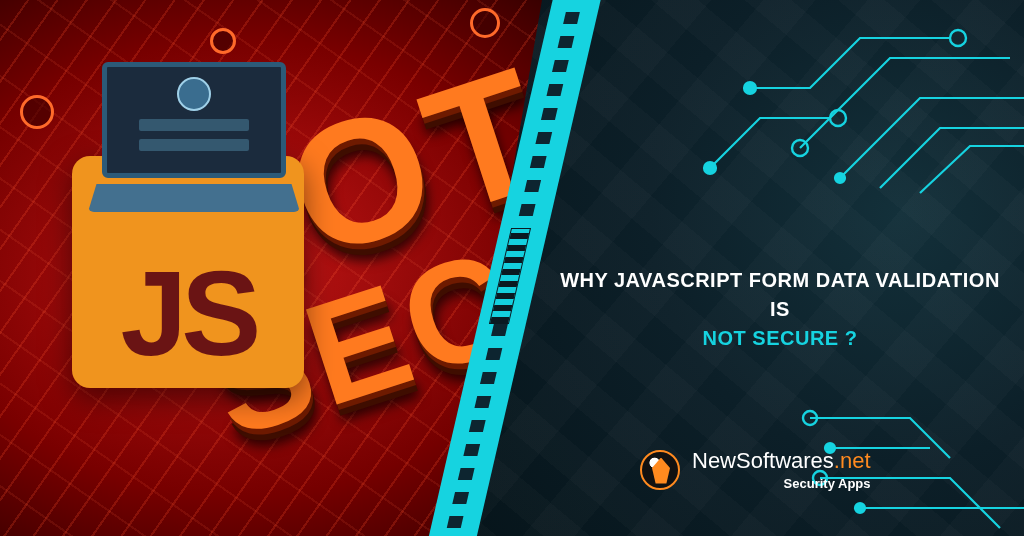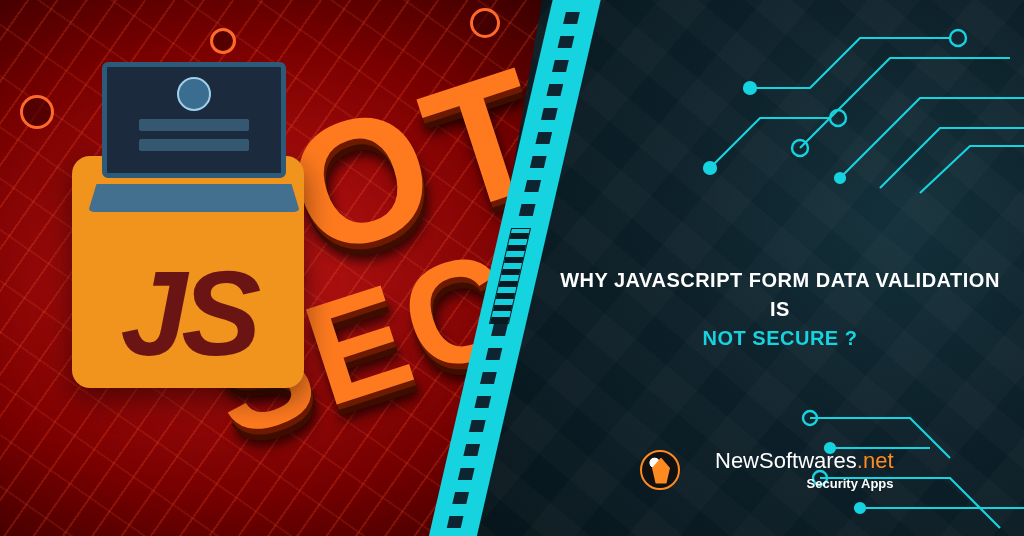--- a/index.html
+++ b/index.html
@@ -36,21 +36,21 @@
   }
   .not-secure .row2 { letter-spacing:4px; font-size:145px; margin-top:4px; }
 
   
   .js-badge {
     position:absolute; left:72px; top:156px; width:232px; height:232px;
     background:#f0941e; border-radius:18px;
     display:flex; align-items:flex-end; justify-content:center;
     box-shadow: 0 10px 30px rgba(0,0,0,0.5);
   }
-  .js-badge span { font-size:120px; font-weight:900; color:#6a1414; padding-bottom:6px; letter-spacing:-6px; font-family: 'Arial Black', Arial, sans-serif; font-style: italic; }
+  .js-badge span { font-size:120px; font-weight:900; color:#6a1414; padding-bottom:6px; letter-spacing:-6px; font-family: 'Arial Black', Arial, sans-serif; }
   .laptop {
     position:absolute; left:88px; top:62px; width:212px; height:150px;
   }
   .laptop .screen {
     position:absolute; left:14px; top:0; width:184px; height:116px;
     background:#1b2b3d; border:5px solid #2c5a78; border-radius:6px;
   }
   .laptop .avatar { width:34px; height:34px; border-radius:50%; background:#3a6d8f; margin:10px auto 8px; border:2px solid #9fd0e8; }
   .laptop .field { width:110px; height:12px; background:#34586f; margin:8px auto; border-radius:2px; }
   .laptop .base {
@@ -103,21 +103,21 @@
   }
   .brand .mark {
     width:40px; height:40px; border-radius:50%;
     background: radial-gradient(circle at 35% 30%, #fff 0 14%, #111 16% 100%);
     border:2px solid #ff8a1f; position:relative;
   }
   .brand .mark::after{
     content:""; position:absolute; left:10px; top:6px; width:18px; height:26px;
     background:#ff8a1f; clip-path: polygon(50% 0, 100% 40%, 80% 100%, 20% 100%, 0 40%);
   }
-  .brand .txt { color:#fff;margin-left:23px; }
+  .brand .txt { color:#fff; }
   .brand .l1 { font-size:22px; font-weight:400; }
   .brand .l1 .net { color:#ff8a1f; }
   .brand .l2 { font-size:13px; font-weight:700; text-align:right; margin-top:2px; }
 
   
   .trace { position:absolute; stroke:#16d3e0; fill:none; stroke-width:2.2; }
   .node { fill:#16d3e0; }
   .nodeo { fill:none; stroke:#16d3e0; stroke-width:2.4; }
 </style>
 </head>

